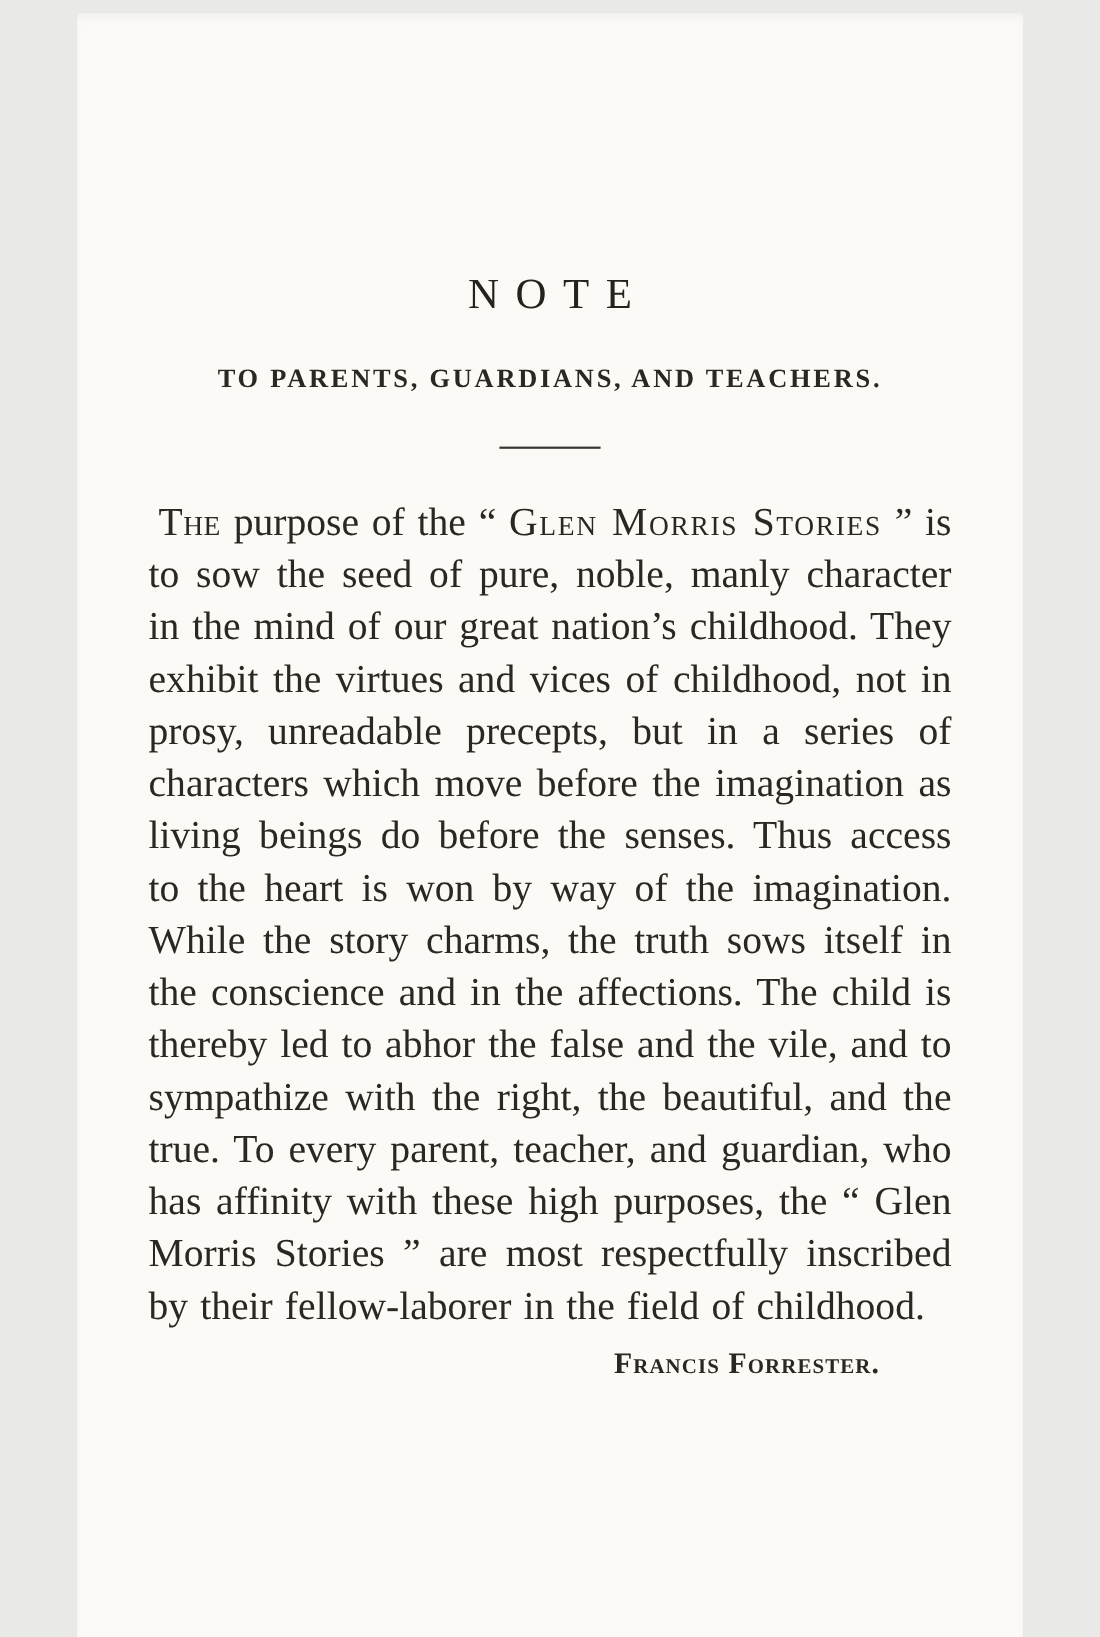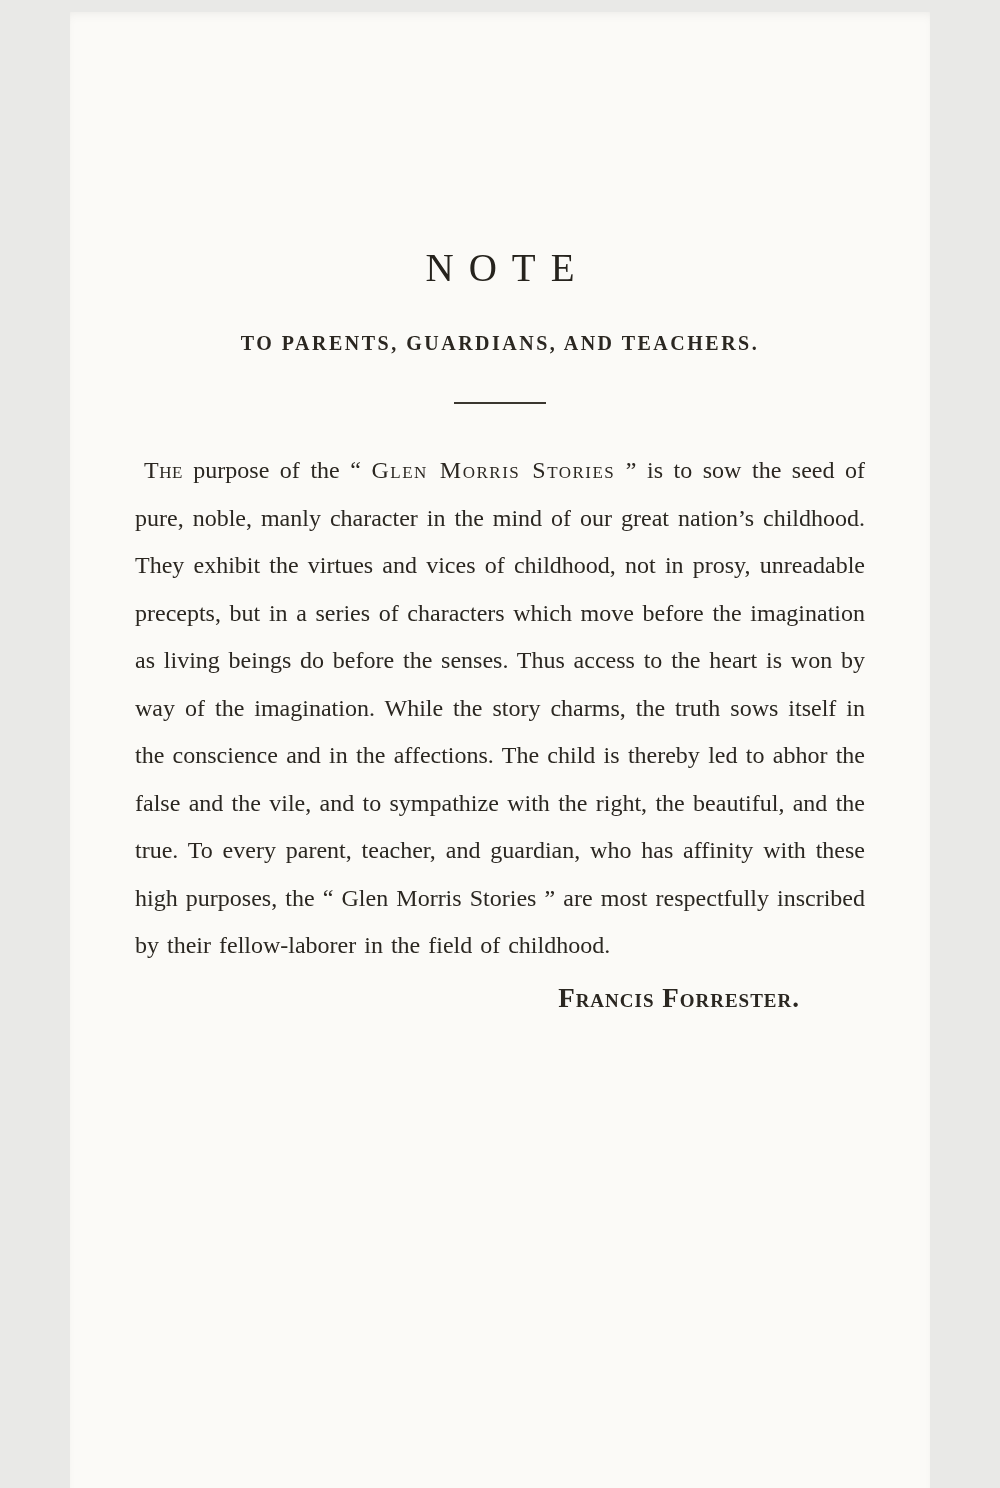--- a/index.html
+++ b/index.html
@@ -25,36 +25,36 @@
     font-size: 39px;
     font-weight: 500;
     letter-spacing: 15px;
     text-indent: 15px; 
     line-height: 1;
     color: #26231d;
   }
   .subtitle {
     margin: 46px 0 0 0;
     text-align: center;
-    font-size: 20px;
+    font-size: 24px;
     font-weight: 600;
     letter-spacing: 2.5px;
     line-height: 1;
     color: #2b2721;
   }
   .rule {
     width: 92px;
     height: 0;
     border-top: 2px solid #3a362f;
     margin: 49px auto 0 auto;
   }
   .body-text {
     width: 730px;
     margin: 43px auto 0 auto;
-    font-size: 24px;
+    font-size: 36px;
     line-height: 47.5px;
     text-align: justify;
     text-indent: 9px;
     color: #2b2721;
     word-spacing: 2px;
   }
   .sc {
     font-variant: small-caps;
     font-weight: bold;
   }

